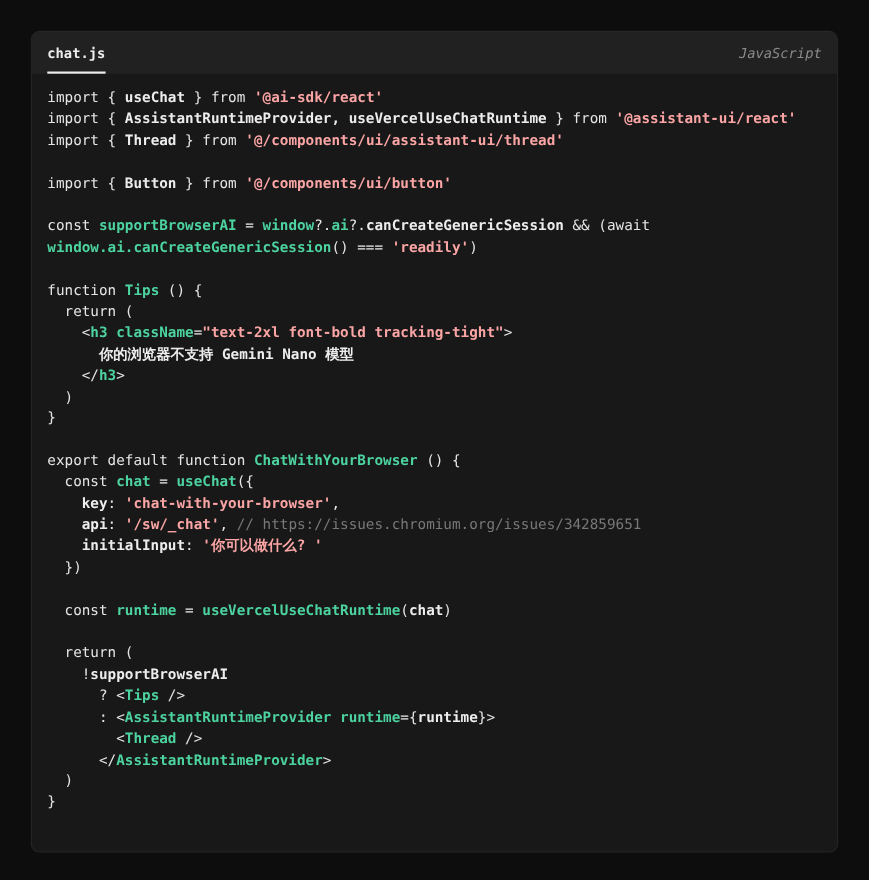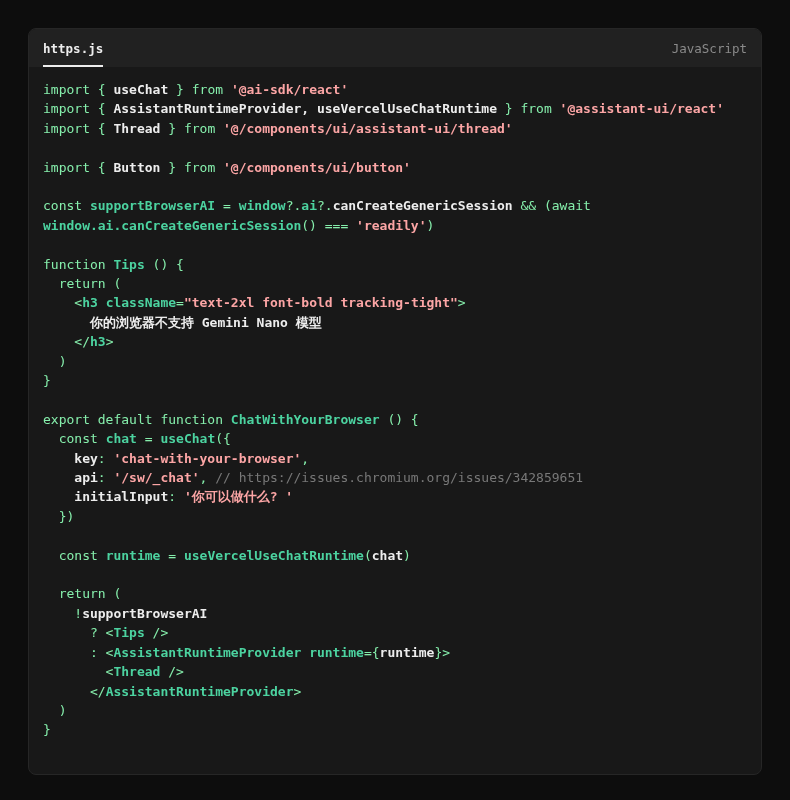--- a/index.html
+++ b/index.html
@@ -39,37 +39,38 @@
     color: #ededed;
     border-bottom: 2px solid #ededed;
     padding-top: 2px;
     box-sizing: border-box;
     cursor: pointer;
   }
   .lang-label {
     align-self: center;
     font-size: 12.5px;
     color: #8a8a8a;
+    font-style: italic;
   }
   .code-block {
     padding: 13px 14px 34px 14px;
     font-size: 13px;
     line-height: 19.4px;
     white-space: pre;
     color: #9b9b9b;
   }
   .code-line { min-height: 19.4px; }
-  .tok-p { color: #86efac; }
+  .tok-p { color: #e5e5e5; }
   .tok-c { color: #787878; }
   .tok-w { color: #ededed; font-weight: 700; }
   .tok-t { color: #4cd3a0; font-weight: 700; }
   .tok-s { color: #fca5a5; font-weight: 700; }
 </style>
 </head>
 <body>
 
 <div class="card">
   <div class="card-header">
-    <span class="tab">https.js</span>
+    <span class="tab">chat.js</span>
     <span class="lang-label">JavaScript</span>
   </div>
   <div class="code-block" id="code-block"><div class="code-line"><span class="tok-p">import { </span><span class="tok-w">useChat</span><span class="tok-p"> } from </span><span class="tok-s">'@ai-sdk/react'</span></div><div class="code-line"><span class="tok-p">import { </span><span class="tok-w">AssistantRuntimeProvider, useVercelUseChatRuntime</span><span class="tok-p"> } from </span><span class="tok-s">'@assistant-ui/react'</span></div><div class="code-line"><span class="tok-p">import { </span><span class="tok-w">Thread</span><span class="tok-p"> } from </span><span class="tok-s">'@/components/ui/assistant-ui/thread'</span></div><div class="code-line"></div><div class="code-line"><span class="tok-p">import { </span><span class="tok-w">Button</span><span class="tok-p"> } from </span><span class="tok-s">'@/components/ui/button'</span></div><div class="code-line"></div><div class="code-line"><span class="tok-p">const </span><span class="tok-t">supportBrowserAI</span><span class="tok-p"> = </span><span class="tok-t">window</span><span class="tok-p">?.</span><span class="tok-t">ai</span><span class="tok-p">?.</span><span class="tok-w">canCreateGenericSession</span><span class="tok-p"> &amp;&amp; (await</span></div><div class="code-line"><span class="tok-t">window.ai.canCreateGenericSession</span><span class="tok-p">() === </span><span class="tok-s">'readily'</span><span class="tok-p">)</span></div><div class="code-line"></div><div class="code-line"><span class="tok-p">function </span><span class="tok-t">Tips</span><span class="tok-p"> () {</span></div><div class="code-line"><span class="tok-p">  return (</span></div><div class="code-line"><span class="tok-p">    &lt;</span><span class="tok-t">h3</span><span class="tok-p"> </span><span class="tok-t">className</span><span class="tok-p">=</span><span class="tok-s">"text-2xl font-bold tracking-tight"</span><span class="tok-p">&gt;</span></div><div class="code-line"><span class="tok-w">      你的浏览器不支持 Gemini Nano 模型</span></div><div class="code-line"><span class="tok-p">    &lt;/</span><span class="tok-t">h3</span><span class="tok-p">&gt;</span></div><div class="code-line"><span class="tok-p">  )</span></div><div class="code-line"><span class="tok-p">}</span></div><div class="code-line"></div><div class="code-line"><span class="tok-p">export default function </span><span class="tok-t">ChatWithYourBrowser</span><span class="tok-p"> () {</span></div><div class="code-line"><span class="tok-p">  const </span><span class="tok-t">chat</span><span class="tok-p"> = </span><span class="tok-t">useChat</span><span class="tok-p">({</span></div><div class="code-line"><span class="tok-p">    </span><span class="tok-w">key</span><span class="tok-p">: </span><span class="tok-s">'chat-with-your-browser'</span><span class="tok-p">,</span></div><div class="code-line"><span class="tok-p">    </span><span class="tok-w">api</span><span class="tok-p">: </span><span class="tok-s">'/sw/_chat'</span><span class="tok-p">, </span><span class="tok-c">// https://issues.chromium.org/issues/342859651</span></div><div class="code-line"><span class="tok-p">    </span><span class="tok-w">initialInput</span><span class="tok-p">: </span><span class="tok-s">'你可以做什么? '</span></div><div class="code-line"><span class="tok-p">  })</span></div><div class="code-line"></div><div class="code-line"><span class="tok-p">  const </span><span class="tok-t">runtime</span><span class="tok-p"> = </span><span class="tok-t">useVercelUseChatRuntime</span><span class="tok-p">(</span><span class="tok-w">chat</span><span class="tok-p">)</span></div><div class="code-line"></div><div class="code-line"><span class="tok-p">  return (</span></div><div class="code-line"><span class="tok-p">    !</span><span class="tok-w">supportBrowserAI</span></div><div class="code-line"><span class="tok-p">      ? &lt;</span><span class="tok-t">Tips</span><span class="tok-p"> /&gt;</span></div><div class="code-line"><span class="tok-p">      : &lt;</span><span class="tok-t">AssistantRuntimeProvider</span><span class="tok-p"> </span><span class="tok-t">runtime</span><span class="tok-p">={</span><span class="tok-w">runtime</span><span class="tok-p">}&gt;</span></div><div class="code-line"><span class="tok-p">        &lt;</span><span class="tok-t">Thread</span><span class="tok-p"> /&gt;</span></div><div class="code-line"><span class="tok-p">      &lt;/</span><span class="tok-t">AssistantRuntimeProvider</span><span class="tok-p">&gt;</span></div><div class="code-line"><span class="tok-p">  )</span></div><div class="code-line"><span class="tok-p">}</span></div></div>
 </div>
 
 </body></html>

